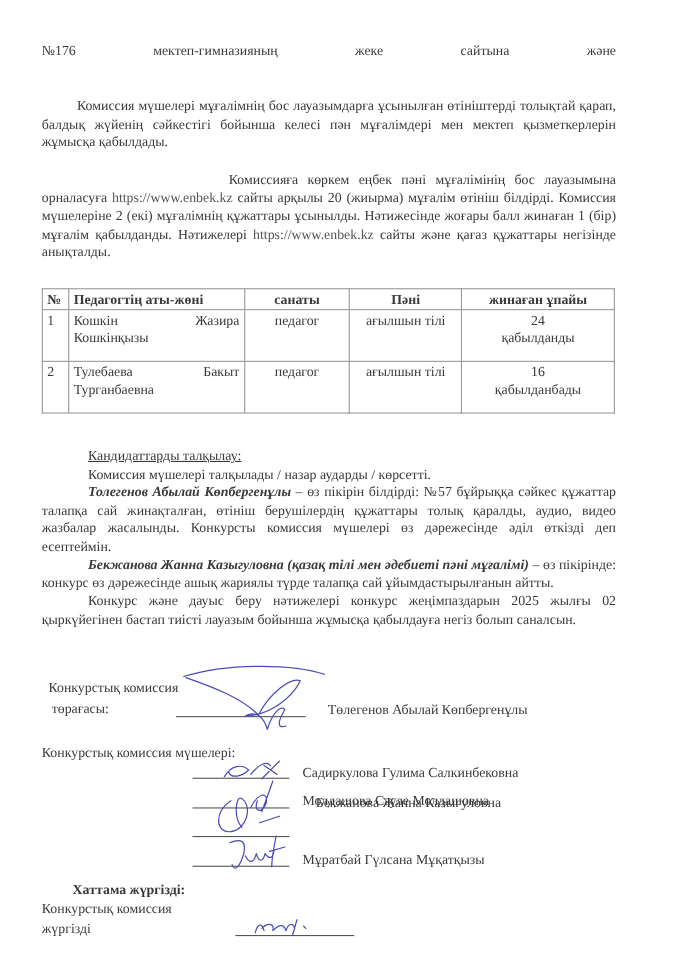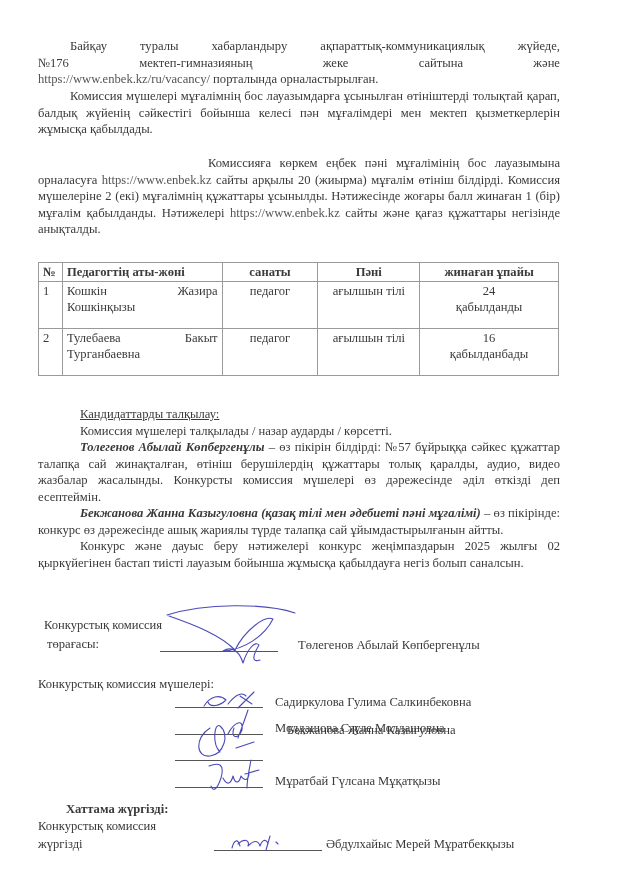--- a/index.html
+++ b/index.html
@@ -34,30 +34,26 @@
   .sigline { position: absolute; border-bottom: 1px solid #555; }
   svg.sig { position: absolute; overflow: visible; }
   svg.sig path { fill: none; stroke: #4a4ab8; stroke-width: 1.1; stroke-linecap: round; stroke-linejoin: round; }
 </style>
 </head>
 <body>
 
 <div class="page">
 
   <div class="block" style="top:38px;">
-    <div class="p indent" style="text-align:justify;text-align-last:justify;">Байқау туралы хабарландыру ақпараттық-коммуникациялық жүйеде,</div>
     <div class="jline">
       <span>№176</span>
       <span>мектеп-гимназияның</span>
       <span>жеке</span>
       <span>сайтына</span>
       <span>және</span>
-    </div>
-    <div class="p">
-      <span class="link">https://www.enbek.kz/ru/vacancy/</span><span> порталында орналастырылған.</span>
     </div>
   </div>
 
   <div class="block" style="top:88px;">
     <p class="p indent">Комиссия мүшелері мұғалімнің бос лауазымдарға ұсынылған өтініштерді толықтай қарап, балдық жүйенің сәйкестігі бойынша келесі пән мұғалімдері мен мектеп қызметкерлерін  жұмысқа қабылдады.</p>
   </div>
 
   <div class="block" style="top:155px;">
     <p class="p indent-big"><span>Комиссияға көркем еңбек пәні мұғалімінің бос лауазымына орналасуға </span><span class="link">https://www.enbek.kz</span><span> сайты арқылы 20 (жиырма) мұғалім өтініш білдірді. Комиссия мүшелеріне 2 (екі) мұғалімнің құжаттары ұсынылды. Нәтижесінде жоғары балл жинаған 1 (бір) мұғалім қабылданды. Нәтижелері </span><span class="link">https://www.enbek.kz</span><span> сайты және қағаз құжаттары негізінде анықталды.</span></p>
   </div>
@@ -142,15 +138,14 @@
   </svg>
   <div class="abs" style="left:275px;top:773px;">Мұратбай Гүлсана Мұқатқызы</div>
 
   <div class="abs bold" style="left:38px;top:801px;">Хаттама жүргізді:</div>
   <div class="abs" style="left:38px;top:818px;">Конкурстық комиссия</div>
   <div class="abs" style="left:38px;top:836px;">жүргізді</div>
   <div class="sigline" style="left:214px;top:850px;width:108px;"></div>
   <svg class="sig" style="left:228px;top:834px;" width="60" height="18">
     <path d="M4 14 C 6 6, 10 4, 12 12 M10 10 C 16 4, 22 6, 20 12 M20 12 C 26 6, 30 6, 32 12 C 34 6, 38 4, 40 10 M42 2 L 38 16 M48 8 L 50 10"></path>
   </svg>
-  <div class="abs" style="left:326px;top:836px;">Әбдулхайыс Мерей Мұратбекқызы</div>
 
 </div>
 
 </body></html>

